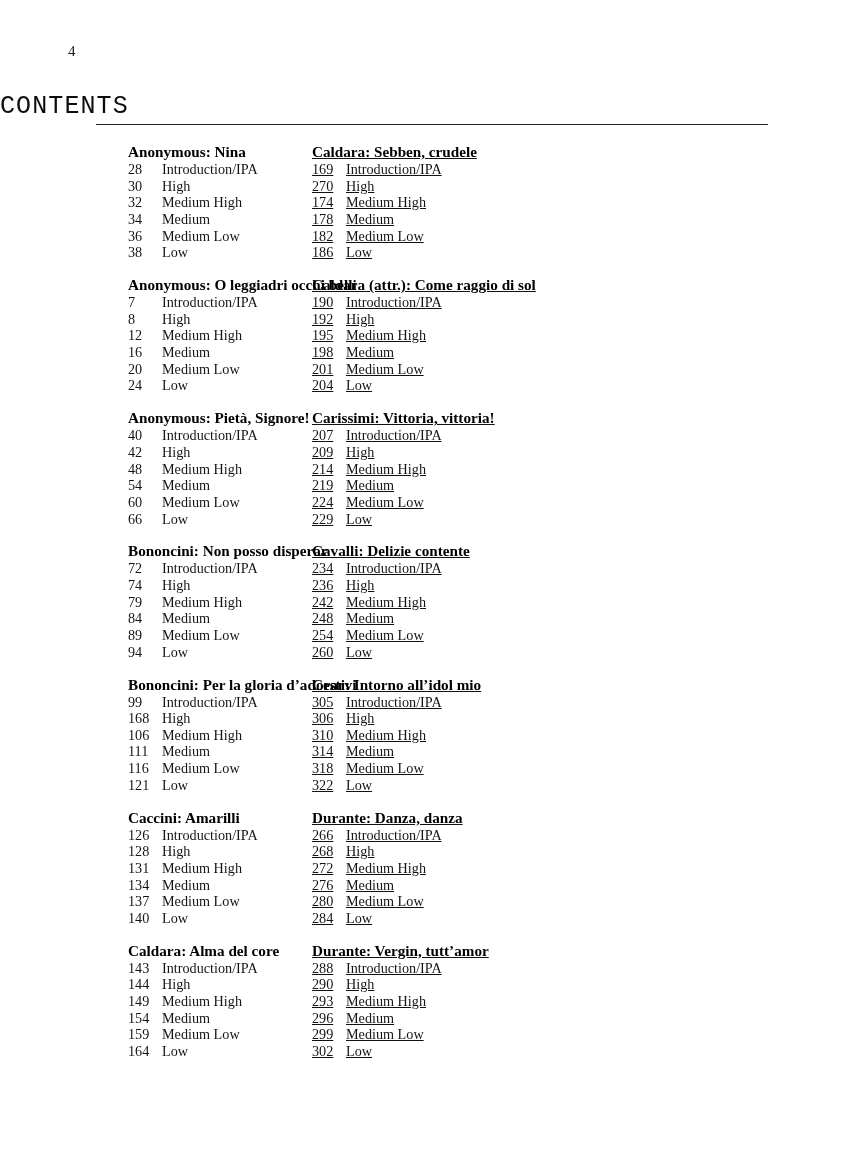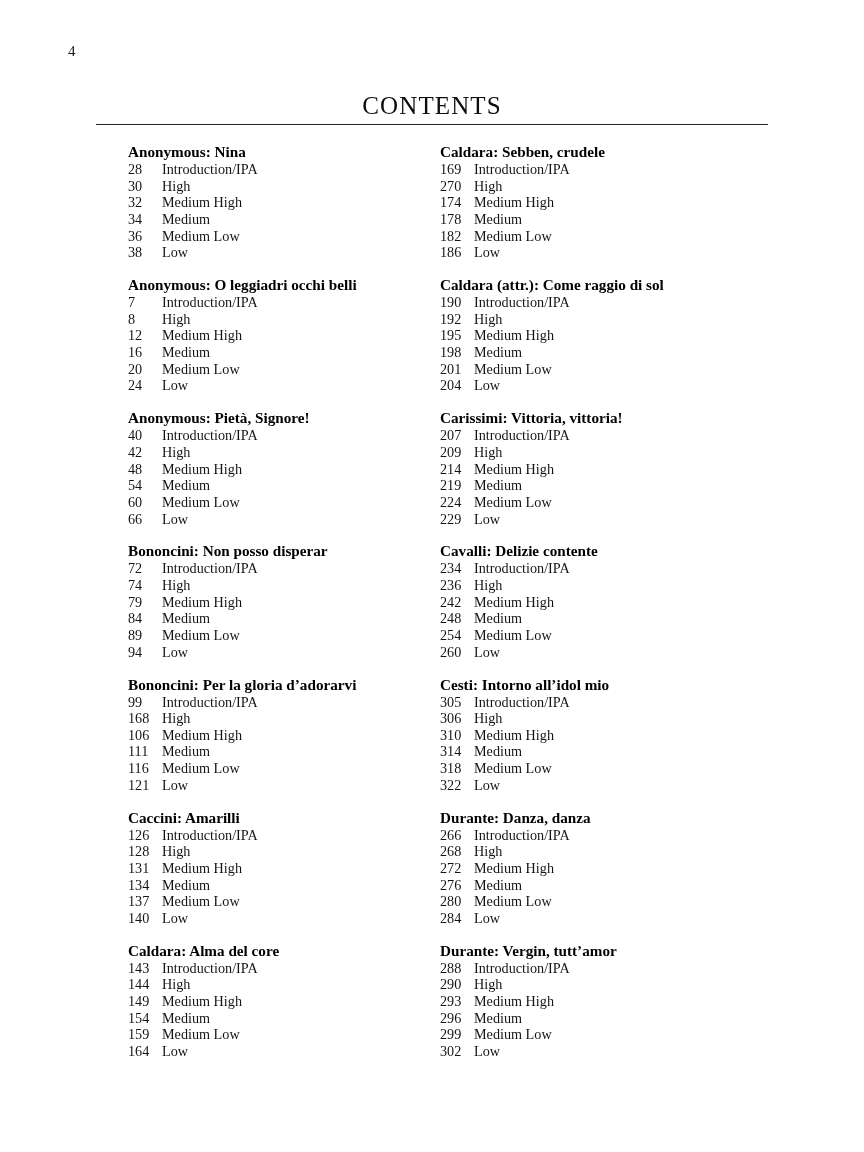--- a/index.html
+++ b/index.html
@@ -22,46 +22,45 @@
     top: 44px;
     font-size: 15px;
     line-height: 1;
     color: #1a1a1a;
   }
   .contents-title {
     position: absolute;
     left: 0;
     right: 0;
     top: 92px;
-    text-align: center;
     font-size: 25px;
     letter-spacing: 1.1px;
     color: #0d0d0d;
+    font-family: Liberation Mono, monospace;
   }
   .title-rule {
     position: absolute;
     left: 96px;
     top: 124px;
     width: 672px;
     height: 0;
     border-top: 1.6px solid #262626;
   }
   .columns {
     position: absolute;
     left: 0;
     top: 142px;
     width: 864px;
     display: flex;
-    justify-content: space-between;
   }
   .column {
     box-sizing: border-box;
   }
   .column.left  { width: 312px; padding-left: 128px; }
-  .column.right { width: 424px; padding-left: 0px;   }
+  .column.right { width: 424px; padding-left: 0px; text-decoration: underline;   }
 
   .work { margin-bottom: 14.2px; }
   .work:last-child { margin-bottom: 16px; }
 
   .work-title {
     font-weight: bold;
     font-size: 15.2px;
     line-height: 19px;
     color: #000000;
     white-space: nowrap;

